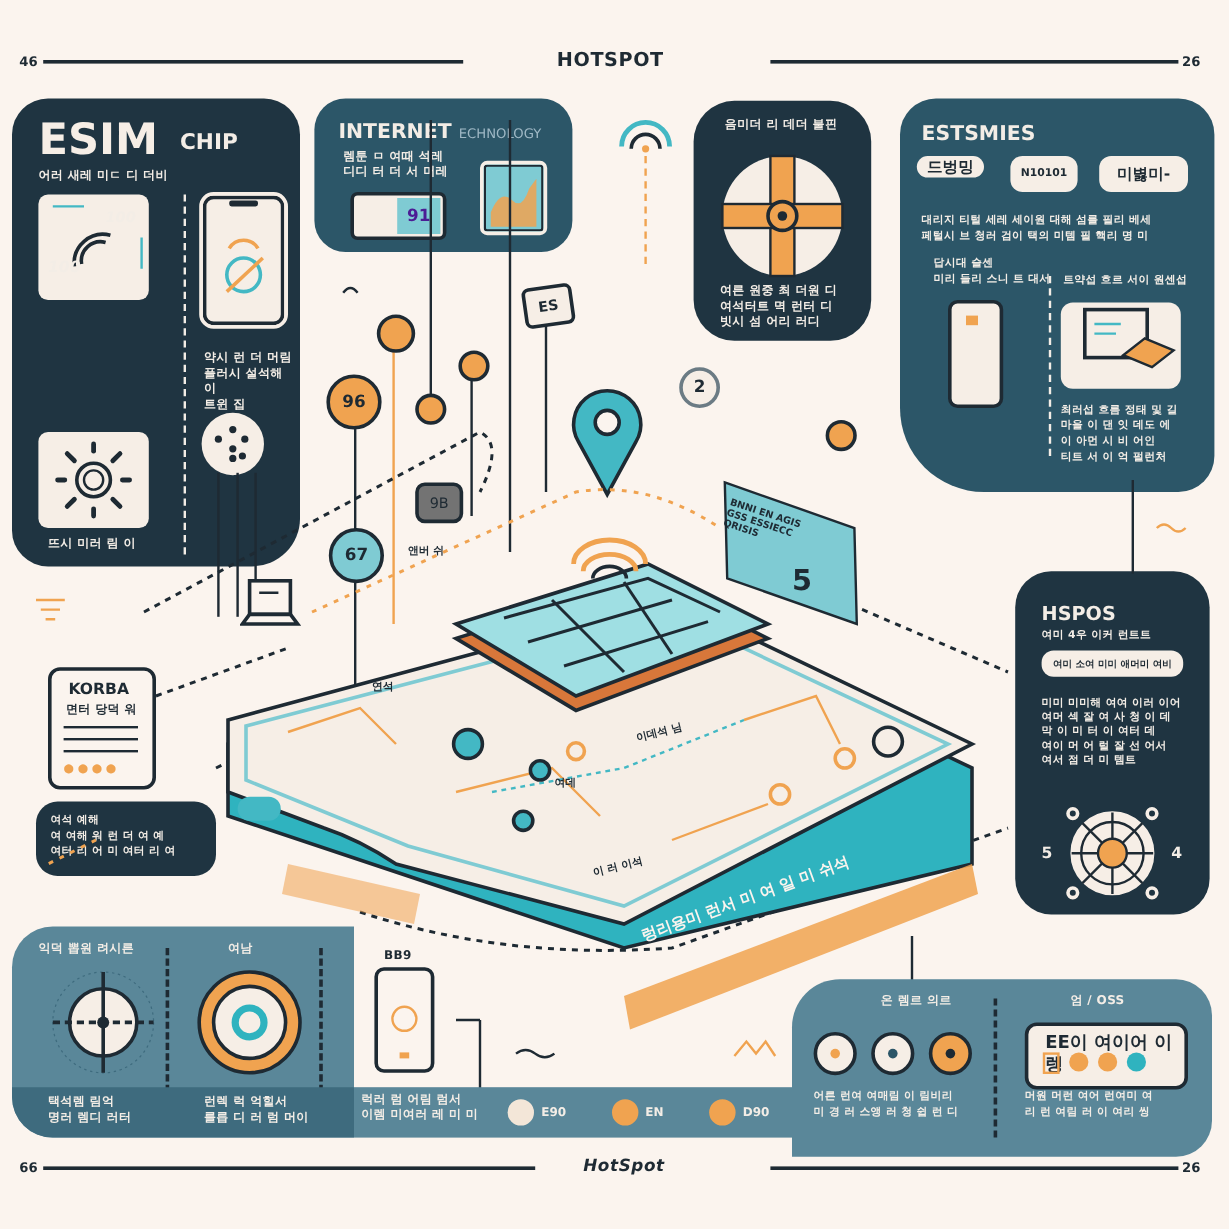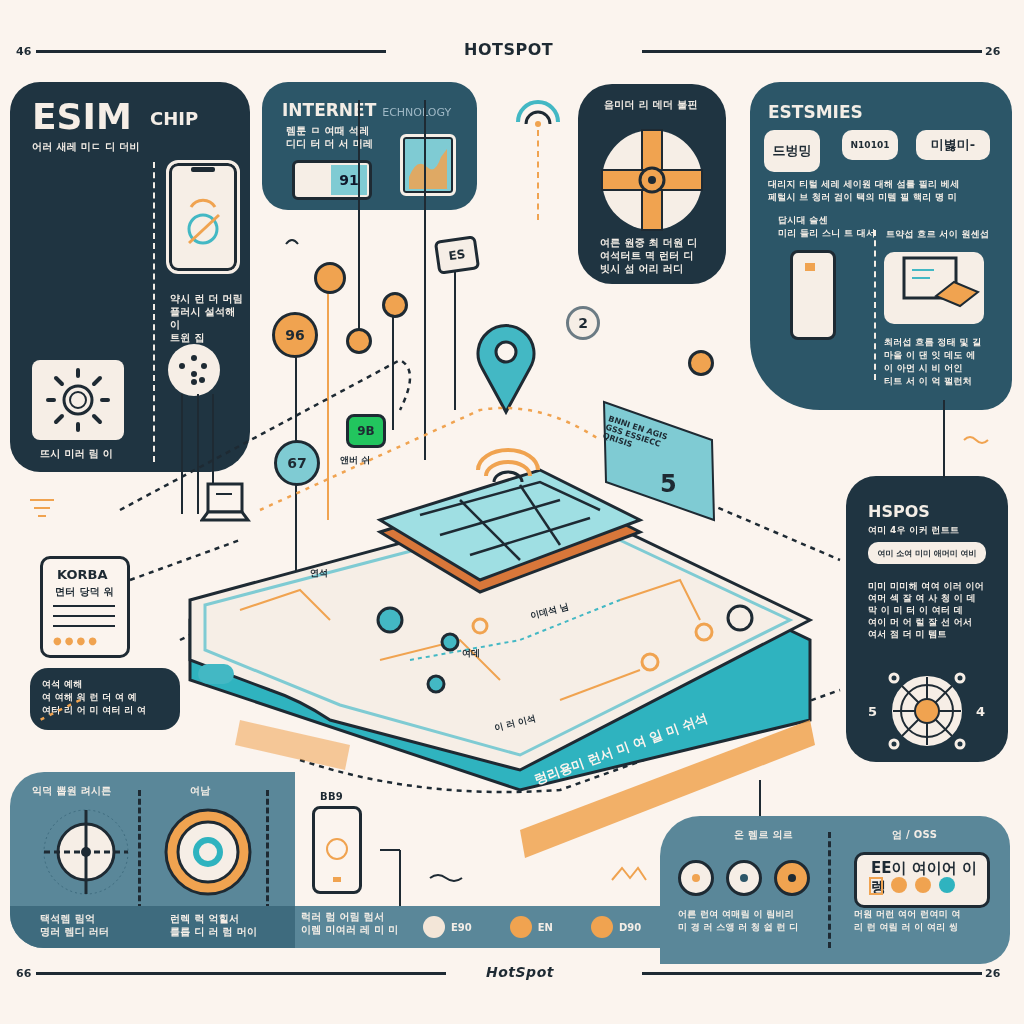--- a/index.html
+++ b/index.html
@@ -28,20 +28,30 @@
 <div class="rule" style="left:36px;top:50px;width:350px;"></div>
 <div class="hdr-title" style="left:464px;top:40px;">HOTSPOT</div>
 <div class="rule" style="left:642px;top:50px;width:340px;"></div>
 <div class="hdr-num" style="left:985px;top:45px;">26</div>
 
 <div class="panel-dark" style="left:10px;top:82px;width:240px;height:390px;border-radius:30px 30px 40px 30px;">
   <div class="abs h1" style="left:22px;top:14px;font-size:36px;color:#f6eee6;">ESIM</div>
   <div class="abs h1" style="left:140px;top:26px;font-size:18px;">CHIP</div>
   <div class="abs small" style="left:22px;top:58px;">어러 새레 미ㄷ 디 더비</div>
 
+  <div class="card" style="left:22px;top:80px;width:92px;height:88px;">
+    <svg width="92" height="88">
+      <line x1="12" y1="10" x2="38" y2="10" stroke="#43b8c4" stroke-width="2"></line>
+      <path d="M30 60 a24 24 0 0 1 30 -26" stroke="#1e2a33" stroke-width="3" fill="none"></path>
+      <path d="M36 58 a16 16 0 0 1 20 -18" stroke="#1e2a33" stroke-width="3" fill="none"></path>
+      <line x1="86" y1="36" x2="86" y2="62" stroke="#43b8c4" stroke-width="2"></line>
+    </svg>
+    <div class="abs" style="left:56px;top:12px;font-size:12px;font-weight:bold;font-style:italic;">100</div>
+    <div class="abs" style="left:8px;top:54px;font-size:13px;font-weight:bold;font-style:italic;">100</div>
+  </div>
   <div class="abs" style="left:143px;top:80px;width:0;height:300px;border-left:2px dashed #f3ede6;"></div>
 
   <div class="abs" style="left:156px;top:78px;width:68px;height:108px;background:#f6eee6;border-radius:12px;border:3px solid #f6eee6;box-shadow:inset 0 0 0 3px #1e2a33;">
     <svg width="68" height="108">
       <rect x="22" y="4" width="24" height="5" rx="2" fill="#1e2a33"></rect>
       <path d="M22 44 a14 14 0 0 1 24 0" stroke="#f0a350" stroke-width="3" fill="none"></path>
       <circle cx="34" cy="66" r="14" stroke="#43b8c4" stroke-width="3" fill="none"></circle>
       <line x1="20" y1="80" x2="50" y2="52" stroke="#f0a350" stroke-width="3"></line>
     </svg>
   </div>
@@ -86,21 +96,21 @@
 <div class="panel-blue" style="left:262px;top:82px;width:215px;height:128px;">
   <div class="abs h1" style="left:20px;top:18px;font-size:17px;">
     <span>INTERNET</span>
     <span style="font-size:11px;color:#9fb8c5;font-weight:normal;">ECHNOLOGY</span>
   </div>
   <div class="abs small" style="left:24px;top:42px;">
     <div>렘툰 ㅁ 여때 석레</div>
     <div>디디 터 더 서 머레</div>
   </div>
   <div class="abs" style="left:30px;top:78px;width:80px;height:40px;background:#f6eee6;border:3px solid #1e2a33;border-radius:6px;box-sizing:border-box;">
-    <div class="abs" style="right:2px;top:2px;width:36px;height:30px;background:#7fcbd3;color:#0f172a;font-weight:bold;font-size:14px;display:flex;align-items:center;justify-content:center;">91</div>
+    <div class="abs" style="right:2px;top:2px;width:36px;height:30px;background:#7fcbd3;color:#4c1d95;font-weight:bold;font-size:14px;display:flex;align-items:center;justify-content:center;">91</div>
   </div>
   <div class="abs" style="left:138px;top:52px;width:50px;height:56px;background:#7fcbd3;border:3px solid #f6eee6;border-radius:6px;box-shadow:inset 0 0 0 2px #1e2a33;">
     <svg width="50" height="56">
         <path d="M6 40 q8 -20 18 -10 q8 8 14 -10 l6 -8 l0 40 l-38 0z" fill="#f0a350" opacity="0.85"></path>
       </svg>
   </div>
 </div>
 
 <svg class="abs" style="left:514px;top:94px;" width="48" height="36">
   <path d="M4 28 a20 20 0 0 1 40 0" stroke="#43b8c4" stroke-width="4" fill="none"></path>
@@ -120,21 +130,21 @@
   </svg>
   <div class="abs small" style="left:22px;top:152px;">
     <div>여른 원중 최 더원 디</div>
     <div>여석터트 멱 런터 디</div>
     <div>빗시 섬 어리 러디</div>
   </div>
 </div>
 
 <div class="panel-blue" style="left:750px;top:82px;width:262px;height:328px;border-radius:30px 30px 30px 70px;">
   <div class="abs h1" style="left:18px;top:20px;font-size:17px;">ESTSMIES</div>
-  <div class="chip" style="left:14px;top:48px;width:56px;height:42px;">드벙밍</div>
+  <div class="chip" style="left:14px;top:48px;width:56px;height:18px;">드벙밍</div>
   <div class="chip" style="left:92px;top:48px;width:56px;height:30px;font-size:9px;">N10101</div>
   <div class="chip" style="left:166px;top:48px;width:74px;height:30px;">미볋미-</div>
   <div class="abs small" style="left:18px;top:96px;font-size:9px;">
     <div>대리지 티털 세레 세이원 대해 섬를 필리 베세</div>
     <div>페털시 브 청러 검이 택의 미템 필 핵리 명 미</div>
   </div>
   <div class="abs small" style="left:28px;top:132px;font-size:9px;">
     <div>답시대 슬센</div>
     <div>미리 들리 스니 트 대서</div>
   </div>
@@ -217,21 +227,21 @@
 <div class="vline" style="left:358px;top:100px;height:250px;"></div>
 <div class="vline" style="left:392px;top:310px;height:120px;"></div>
 <div class="vline" style="left:424px;top:100px;height:360px;"></div>
 <div class="vline" style="left:454px;top:270px;height:140px;"></div>
 
 <div class="pin" style="left:272px;top:312px;width:40px;height:40px;background:#f0a350;">96</div>
 <div class="pin" style="left:274px;top:440px;width:40px;height:40px;background:#7fcbd3;">67</div>
 <div class="pin" style="left:314px;top:262px;width:26px;height:26px;background:#f0a350;"></div>
 <div class="pin" style="left:346px;top:328px;width:20px;height:20px;background:#f0a350;"></div>
 <div class="pin" style="left:382px;top:292px;width:20px;height:20px;background:#f0a350;"></div>
-<div class="abs" style="left:346px;top:402px;width:34px;height:28px;border:3px solid #1e2a33;border-radius:8px;background:#22c55e;font-weight:bold;font-size:12px;display:flex;align-items:center;justify-content:center;margin-top:12px;">9B</div>
+<div class="abs" style="left:346px;top:402px;width:34px;height:28px;border:3px solid #1e2a33;border-radius:8px;background:#737373;font-weight:normal;font-size:12px;display:flex;align-items:center;justify-content:center;">9B</div>
 <div class="abs" style="left:436px;top:238px;width:36px;height:28px;border:3px solid #1e2a33;border-radius:6px;background:#f6eee6;font-weight:bold;font-size:12px;display:flex;align-items:center;justify-content:center;transform:rotate(-8deg);">ES</div>
 <div class="pin" style="left:566px;top:306px;width:28px;height:28px;background:#f6eee6;border-color:#6b7b84;color:#1e2a33;">2</div>
 <div class="pin" style="left:688px;top:350px;width:20px;height:20px;background:#f0a350;"></div>
 <div class="label-dark" style="left:340px;top:455px;">앤버 쉬</div>
 
 <svg class="abs" style="left:474px;top:320px;" width="64" height="96">
   <path d="M32 92 L8 48 A28 28 0 1 1 56 48 Z" fill="#43b8c4" stroke="#1e2a33" stroke-width="3"></path>
   <circle cx="32" cy="32" r="10" fill="#fbf4ee" stroke="#1e2a33" stroke-width="3"></circle>
 </svg>
 

